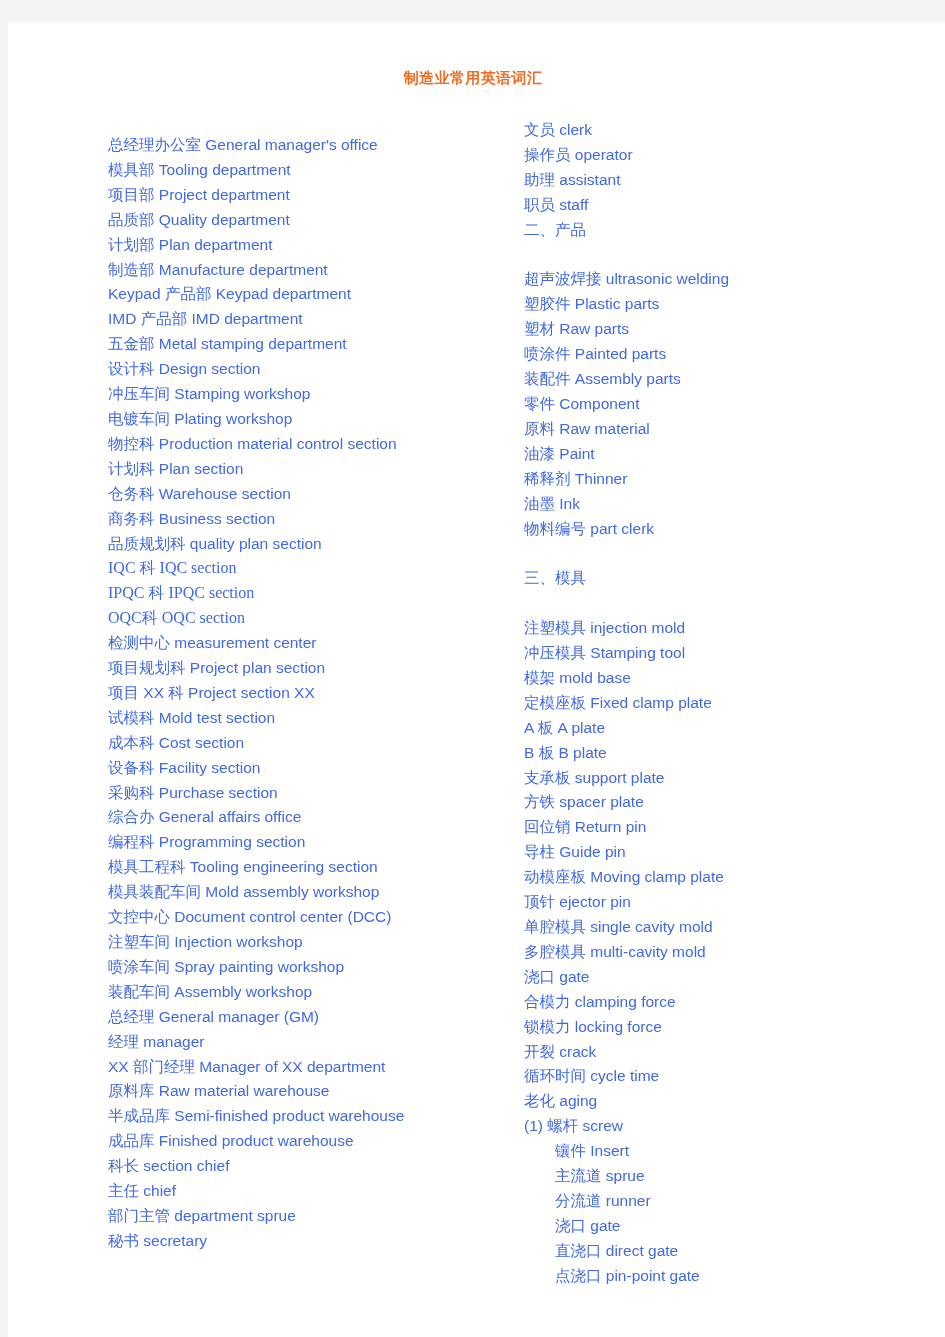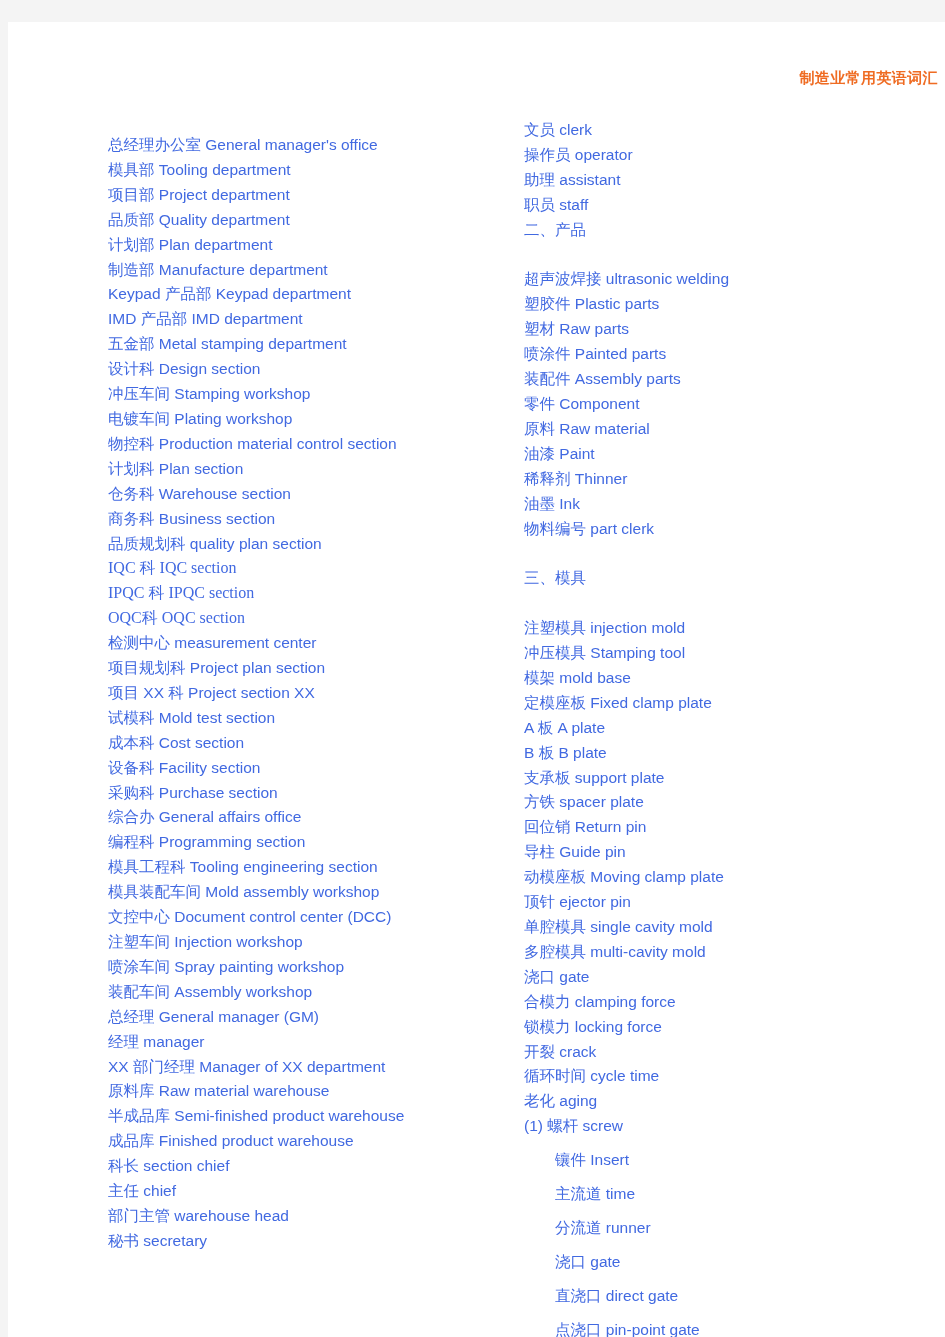--- a/index.html
+++ b/index.html
@@ -23,21 +23,21 @@
     height: 1315px;
     background: #ffffff;
     overflow: hidden;
   }
 
   #doc-title {
     position: absolute;
     left: 0;
     top: 47px;
     width: 930px;
-    text-align: right;
+    text-align: center;
     font-size: 15px;
     font-weight: bold;
     color: #ef6c23;
     letter-spacing: 0.4px;
     font-family: Liberation Sans, sans-serif;
   }
 
   #columns {
     position: absolute;
     left: 0;
@@ -67,21 +67,20 @@
     color: transparent;
   }
 
   .entry.serif {
     font-family: Liberation Serif, serif;
     font-size: 16px;
   }
 
   .entry.indent {
     padding-left: 31px;
-    margin-top: 9px;
   }
 </style>
 </head>
 <body>
 
 <div id="page">
 
   <div id="doc-title">制造业常用英语词汇</div>
 
   <div id="columns">
@@ -122,21 +121,21 @@
         <div class="entry">喷涂车间 Spray painting workshop</div>
         <div class="entry">装配车间 Assembly workshop</div>
         <div class="entry">总经理 General manager (GM)</div>
         <div class="entry">经理 manager</div>
         <div class="entry">XX 部门经理 Manager of XX department</div>
         <div class="entry">原料库 Raw material warehouse</div>
         <div class="entry">半成品库 Semi-finished product warehouse</div>
         <div class="entry">成品库 Finished product warehouse</div>
         <div class="entry">科长 section chief</div>
         <div class="entry">主任 chief</div>
-        <div class="entry">部门主管 warehouse head</div>
+        <div class="entry">部门主管 department sprue</div>
         <div class="entry">秘书 secretary</div>
       </div>
     <div class="col" id="col-right">
         <div class="entry">文员 clerk</div>
         <div class="entry">操作员 operator</div>
         <div class="entry">助理 assistant</div>
         <div class="entry">职员 staff</div>
         <div class="entry">二、产品</div>
         <div class="entry blank">&nbsp;</div>
         <div class="entry">超声波焊接 ultrasonic welding</div>
@@ -168,21 +167,21 @@
         <div class="entry">单腔模具 single cavity mold</div>
         <div class="entry">多腔模具 multi-cavity mold</div>
         <div class="entry">浇口 gate</div>
         <div class="entry">合模力 clamping force</div>
         <div class="entry">锁模力 locking force</div>
         <div class="entry">开裂 crack</div>
         <div class="entry">循环时间 cycle time</div>
         <div class="entry">老化 aging</div>
         <div class="entry">(1) 螺杆 screw</div>
         <div class="entry indent">镶件 Insert</div>
-        <div class="entry indent">主流道 time</div>
+        <div class="entry indent">主流道 sprue</div>
         <div class="entry indent">分流道 runner</div>
         <div class="entry indent">浇口 gate</div>
         <div class="entry indent">直浇口 direct gate</div>
         <div class="entry indent">点浇口 pin-point gate</div>
       </div>
   </div>
 
 </div>
 
 </body></html>

